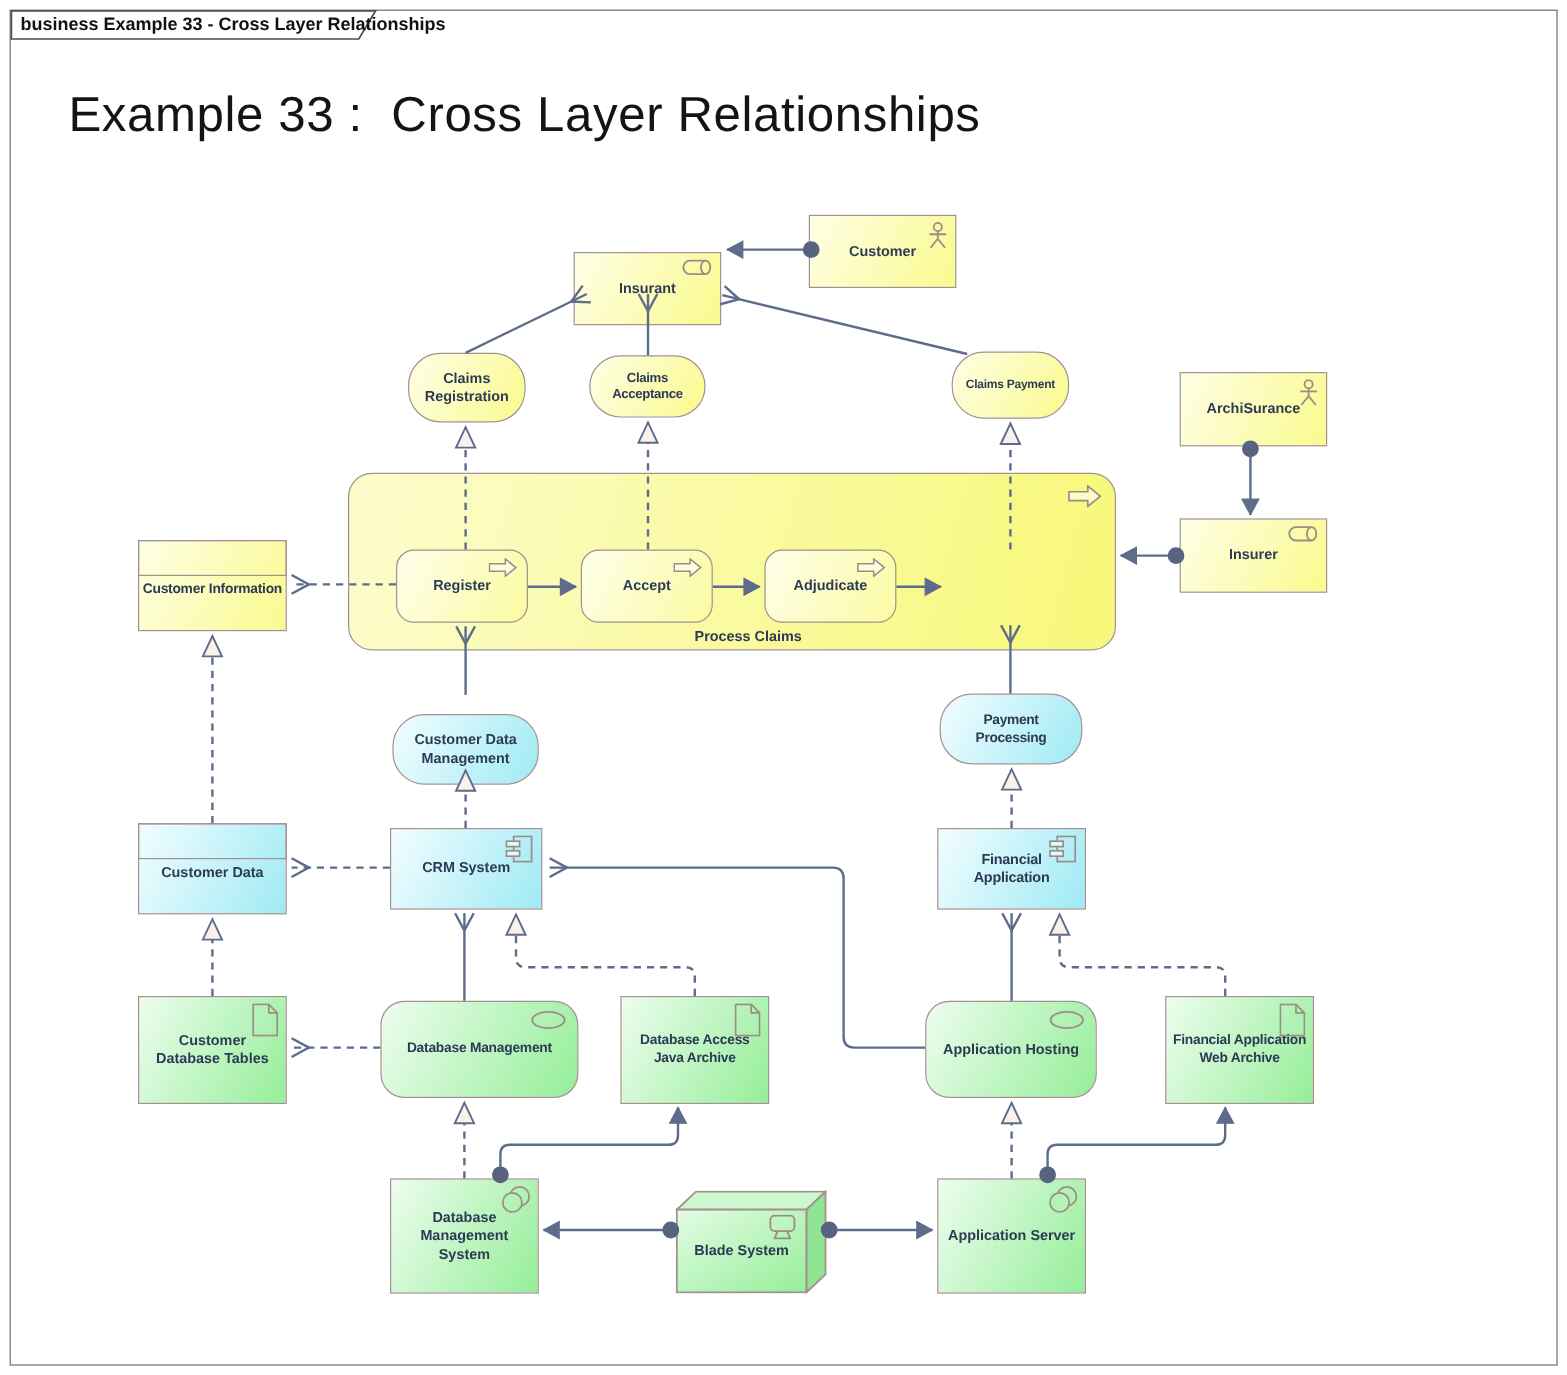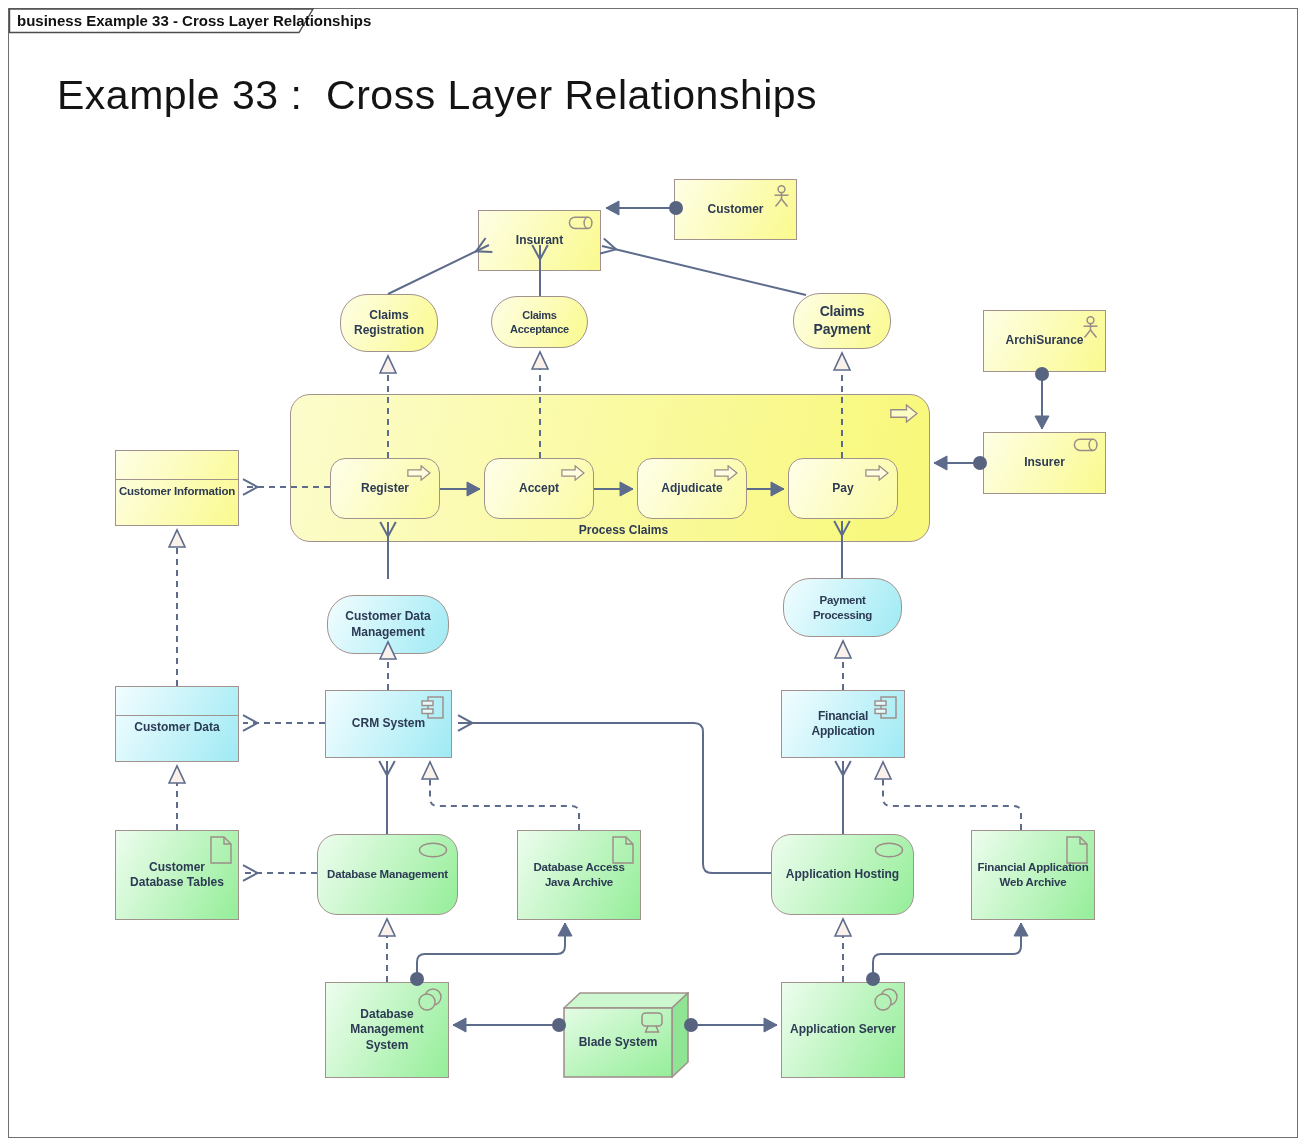--- a/index.html
+++ b/index.html
@@ -61,21 +61,21 @@
     </svg>
     <span>Customer</span>
   </div>
 
   <div class="node biz capsule" style="left:340px;top:294px;width:98px;height:58px;">
     <span>Claims Registration</span>
   </div>
   <div class="node biz capsule" style="left:491px;top:296px;width:97px;height:52px;font-size:11px;letter-spacing:-.3px;">
     <span>Claims Acceptance</span>
   </div>
-  <div class="node biz capsule" style="left:793px;top:293px;width:98px;height:56px;font-size:14px;letter-spacing:-.2px;">
+  <div class="node biz capsule" style="left:793px;top:293px;width:98px;height:56px;font-size:10px;letter-spacing:-.2px;">
     <span>Claims Payment</span>
   </div>
 
   <div class="node biz" style="left:983px;top:310px;width:123px;height:62px;">
     <svg class="icon" width="17" height="23" viewBox="0 0 17 23">
       <g fill="none" stroke="#9c8c87" stroke-width="1.5">
         <circle cx="8.5" cy="4.2" r="3.4"></circle>
           <line x1="8.5" y1="7.6" x2="8.5" y2="14"></line>
         <line x1="1.5" y1="10.2" x2="15.5" y2="10.2"></line>
         <line x1="8.5" y1="14" x2="2.5" y2="21.5"></line>
@@ -111,26 +111,20 @@
       <path d="M.8,5.8 H16.5 V1 L27,9.5 L16.5,18 V13.2 H.8 Z" fill="rgba(255,255,255,.55)" stroke="#9c8c87" stroke-width="1.5"></path>
     </svg>
     <span>Accept</span>
   </div>
   <div class="node bizsub round" style="left:637px;top:458px;width:110px;height:61px;">
     <svg class="icon" style="top:6px;right:8px;" width="24" height="16" viewBox="0 0 28 19">
       <path d="M.8,5.8 H16.5 V1 L27,9.5 L16.5,18 V13.2 H.8 Z" fill="rgba(255,255,255,.55)" stroke="#9c8c87" stroke-width="1.5"></path>
     </svg>
     <span>Adjudicate</span>
   </div>
-  <div class="node bizsub round" style="left:788px;top:458px;width:110px;height:61px;">
-    <svg class="icon" style="top:6px;right:8px;" width="24" height="16" viewBox="0 0 28 19">
-      <path d="M.8,5.8 H16.5 V1 L27,9.5 L16.5,18 V13.2 H.8 Z" fill="rgba(255,255,255,.55)" stroke="#9c8c87" stroke-width="1.5"></path>
-    </svg>
-    <span>Pay</span>
-  </div>
 
   <div class="node biz" style="left:115px;top:450px;width:124px;height:76px;align-items:flex-start;font-size:11.5px;letter-spacing:-.2px;">
     <div class="obj-strip"></div>
     <span class="obj-label">Customer Information</span>
   </div>
 
   <div class="node app capsule" style="left:327px;top:579px;width:122px;height:59px;margin-top:16px;">
     <span>Customer Data Management</span>
   </div>
   <div class="node app capsule" style="left:783px;top:578px;width:119px;height:59px;font-size:11.5px;letter-spacing:-.3px;">
@@ -167,21 +161,21 @@
   <div class="node tech" style="left:115px;top:830px;width:124px;height:90px;">
     <svg class="icon" width="22" height="28" viewBox="0 0 22 28">
       <g fill="none" stroke="#9c8c87" stroke-width="1.4">
         <path d="M1,1 H14 L21,8 V27 H1 Z"></path>
           <path d="M14,1 V8 H21"></path>
       </g>
     </svg>
     <span>Customer Database Tables</span>
   </div>
 
-  <div class="node tech round-lg" style="left:317px;top:834px;width:141px;height:81px;font-size:11.5px;letter-spacing:-.2px;">
+  <div class="node tech round-lg" style="left:317px;top:834px;width:165px;height:81px;font-size:11.5px;letter-spacing:-.2px;">
     <svg class="icon" style="top:7px;right:9px;" width="30" height="16" viewBox="0 0 30 16">
       <ellipse cx="15" cy="8" rx="13.5" ry="6.8" fill="none" stroke="#9c8c87" stroke-width="1.5"></ellipse>
     </svg>
     <span>Database Management</span>
   </div>
 
   <div class="node tech" style="left:517px;top:830px;width:124px;height:90px;font-size:11.5px;letter-spacing:-.2px;">
     <svg class="icon" width="22" height="28" viewBox="0 0 22 28">
       <g fill="none" stroke="#9c8c87" stroke-width="1.4">
         <path d="M1,1 H14 L21,8 V27 H1 Z"></path>

